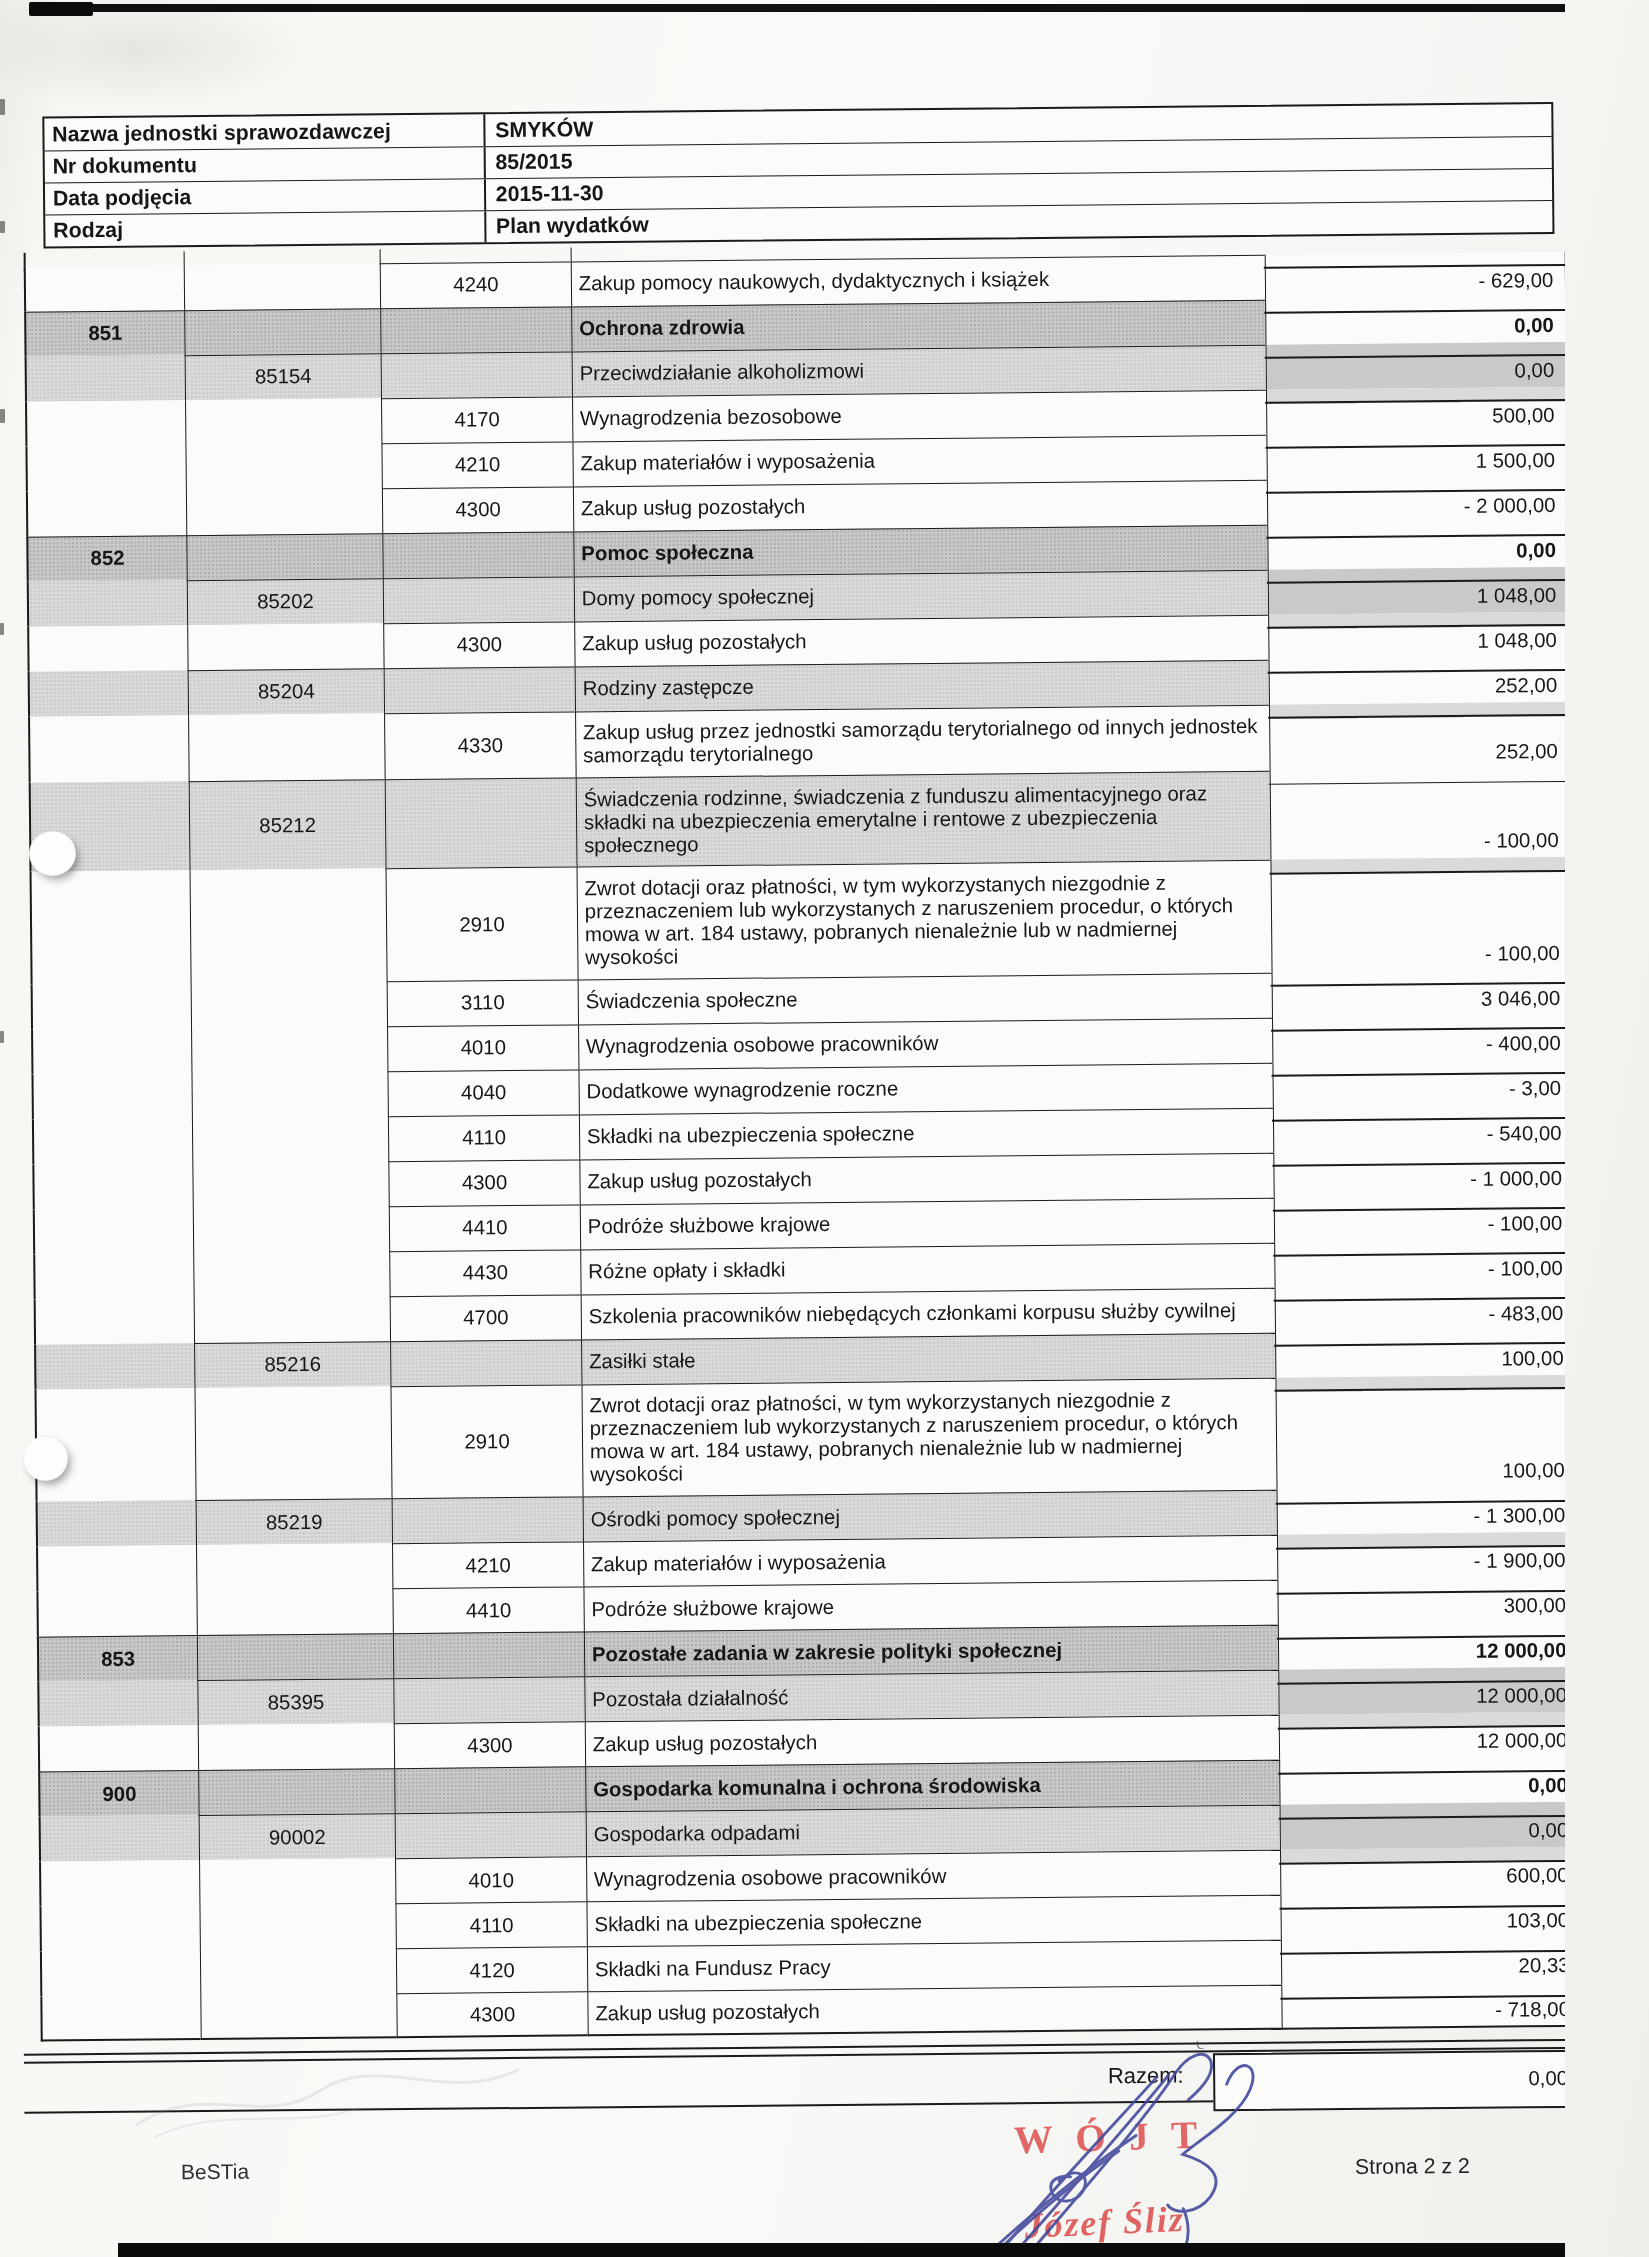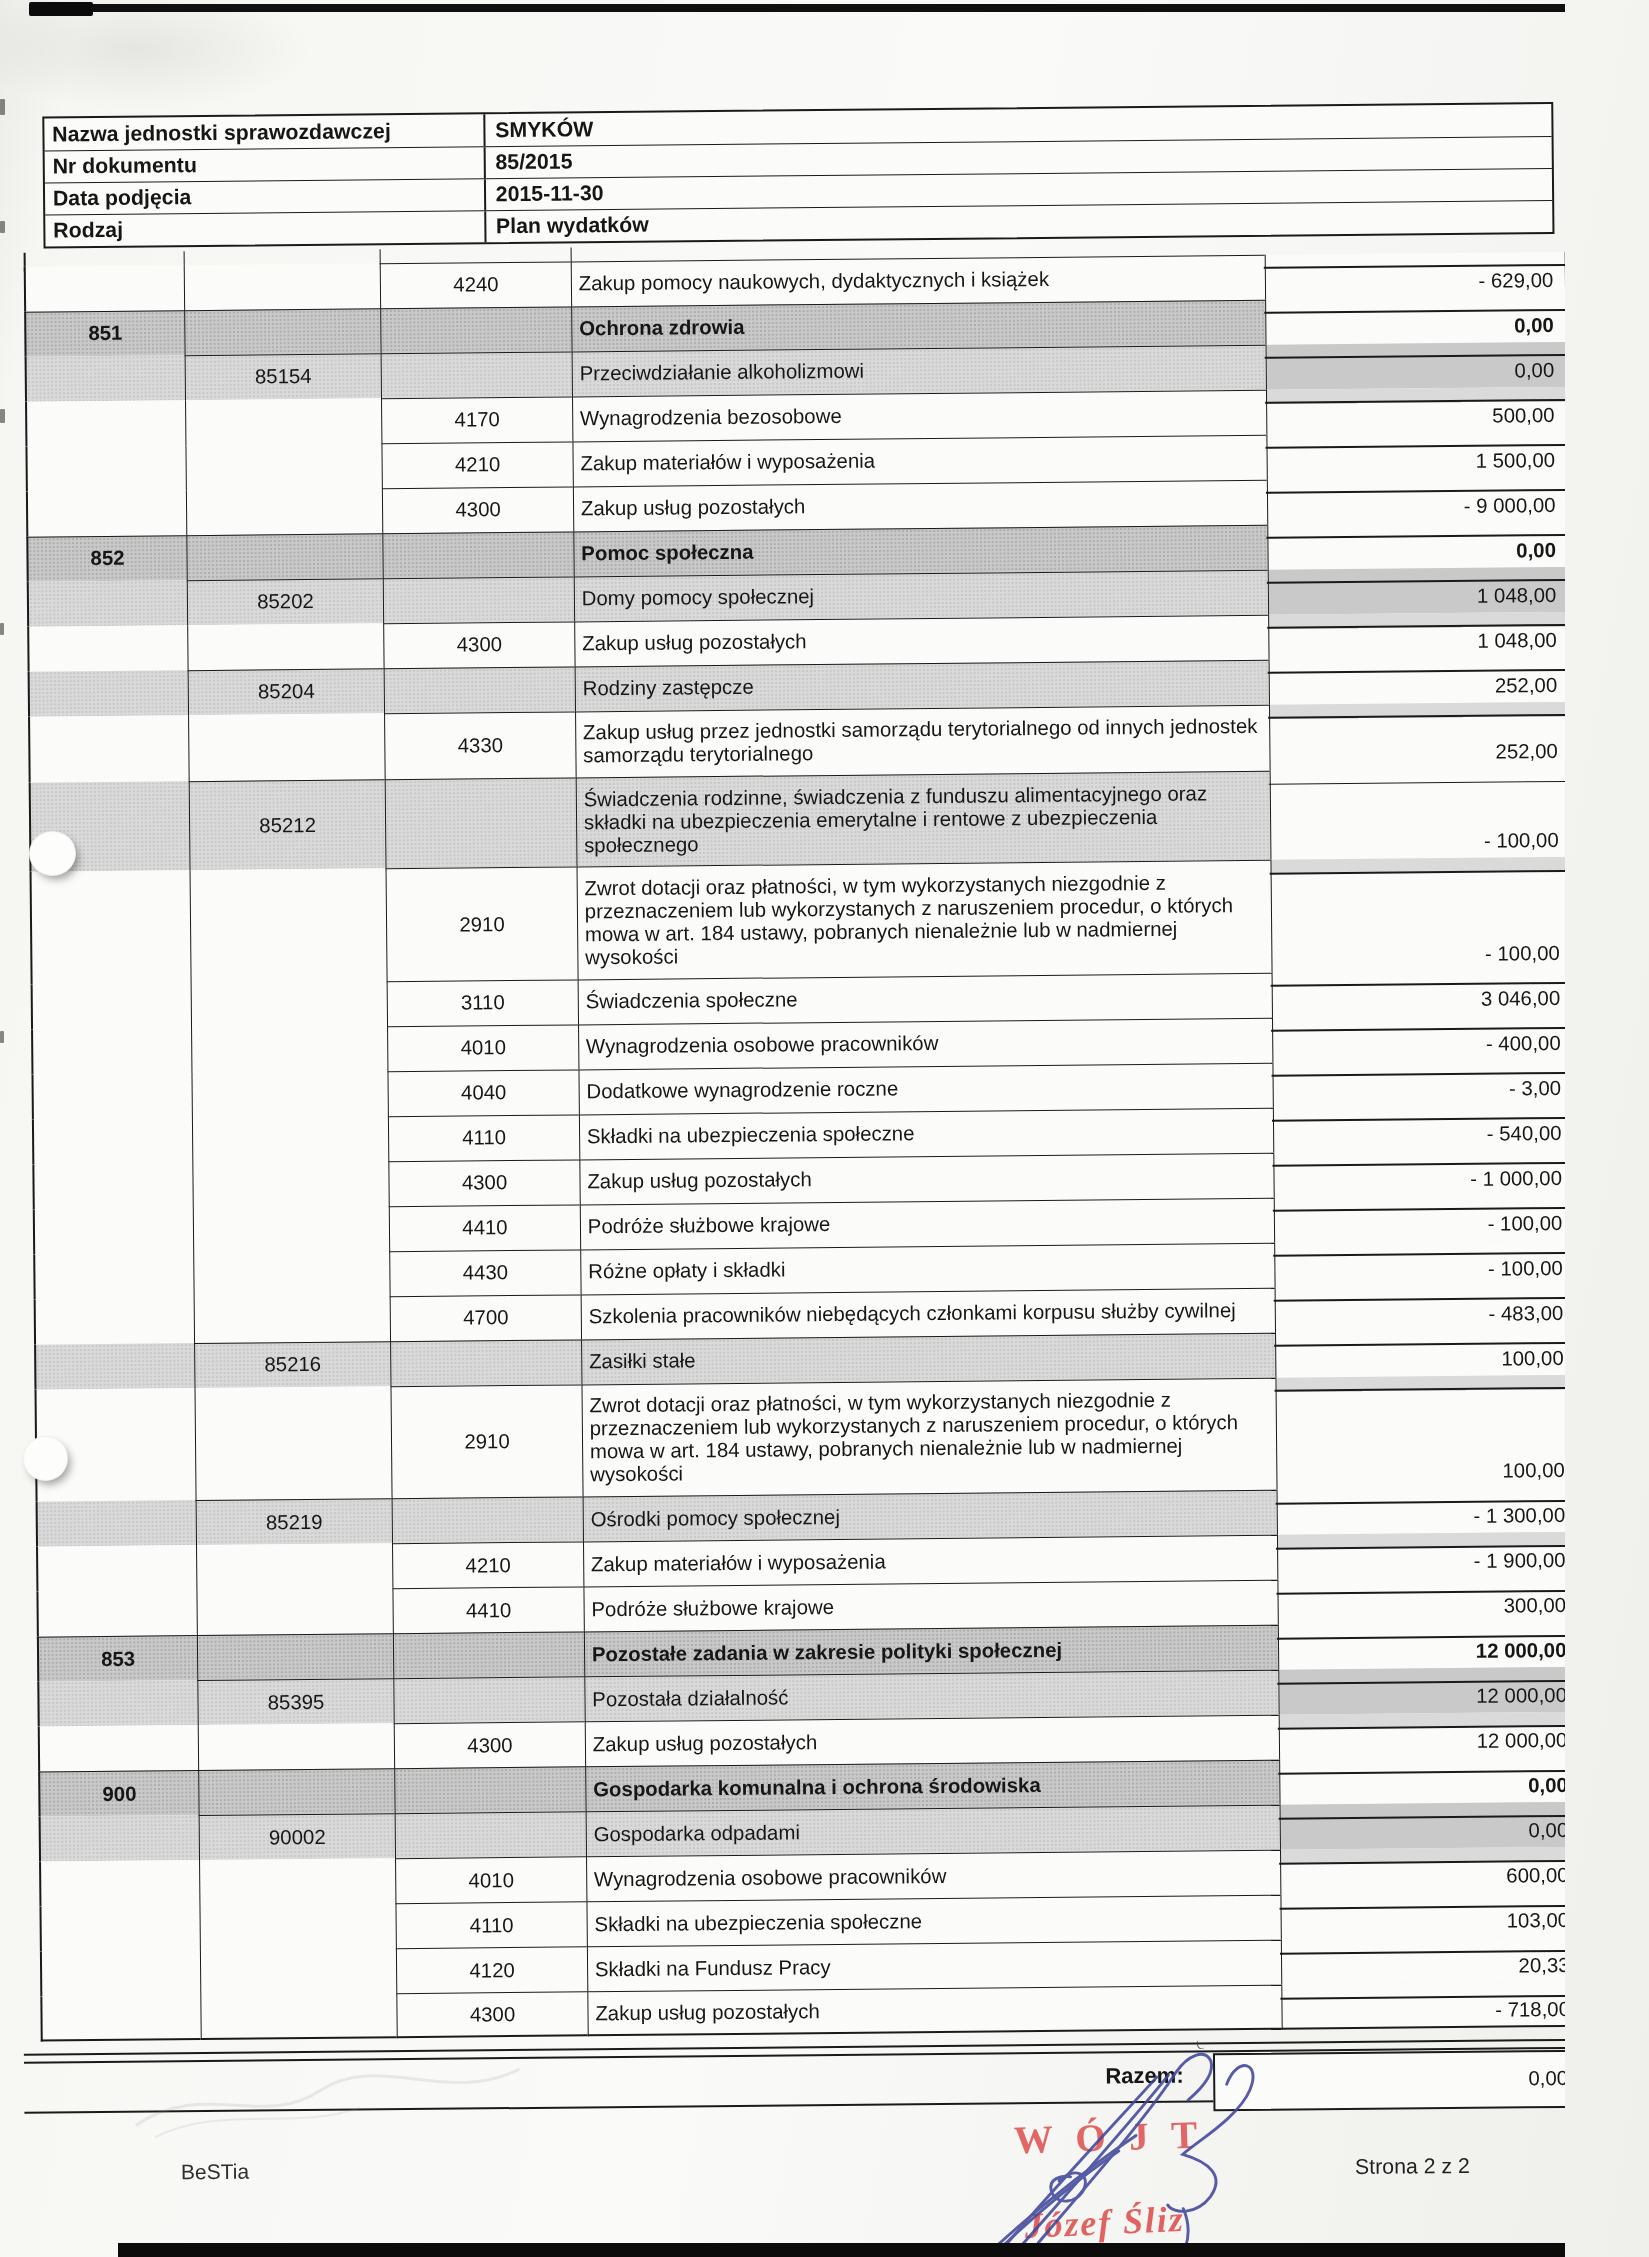--- a/index.html
+++ b/index.html
@@ -73,21 +73,21 @@
   .trow.stub .cell{background:none !important;border-top:none !important;min-height:0}
   .trow.stub .c-amount{border-left:none;border-right:none}
   .trow.stub .c-amount::before{display:none}
 
   
   .razem{
     position:relative;margin-top:11.6px;margin-left:-17.5px;width:1560px;height:60px;
     border-top:2.9px solid var(--line);border-bottom:2.9px solid var(--line);
   }
   .razem::before{content:"";position:absolute;left:0;right:0;top:5.8px;height:1.9px;background:var(--line)}
-  .razem-label{position:absolute;right:400px;top:55%;transform:translateY(-50%);font-weight:bold;font-size:22px}
+  .razem-label{position:absolute;right:400px;top:55%;transform:translateY(-50%);font-weight:normal;font-size:22px}
   .razem-box{
     position:absolute;right:0;top:8.7px;width:371px;height:58px;
     border:2.9px solid var(--line);background:var(--cell);
     display:flex;align-items:center;justify-content:flex-end;
     padding-right:13.6px;font-size:20.4px;
   }
   .razem-tick{position:absolute;right:380px;top:-3.9px;width:6.8px;height:8.7px;
     border-left:1.9px solid #3a3a3a;border-bottom:1.9px solid #3a3a3a;border-radius:0 0 0 70%;opacity:.8}
 
   
@@ -216,21 +216,21 @@
   </div>
 
   <div class="trow lvl-paragraf" style="--bg: #fbfbfa; --prevbg: #fbfbfa;">
     <div class="cell c-dzial"></div>
     <div class="cell c-rozdzial"></div>
     <div class="cell c-paragraf">4300</div>
     <div class="cell c-name">
                 <span>Zakup usług pozostałych</span>
               </div>
     <div class="cell c-amount">
-                <span>- 9 000,00</span>
+                <span>- 2 000,00</span>
               </div>
   </div>
 
   <div class="trow lvl-dzial" style="--bg: #c9c9c9; --prevbg: #fbfbfa;">
     <div class="cell c-dzial">852</div>
     <div class="cell c-rozdzial"></div>
     <div class="cell c-paragraf"></div>
     <div class="cell c-name">
                 <span>Pomoc społeczna</span>
               </div>

